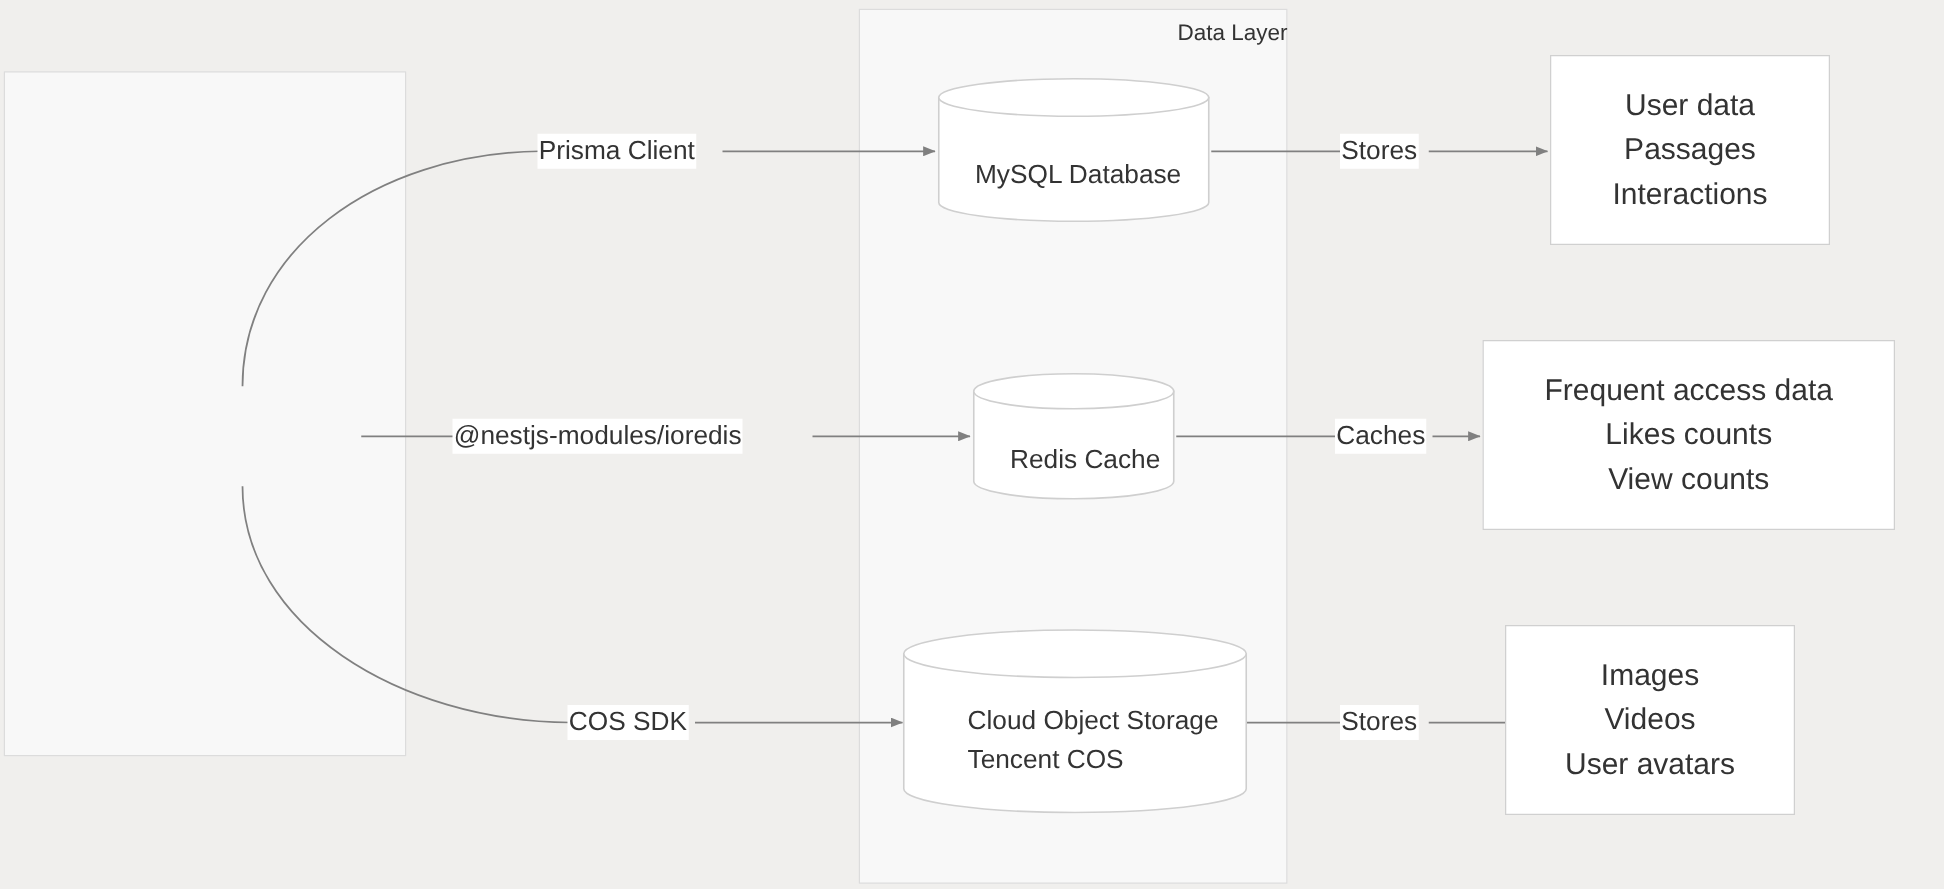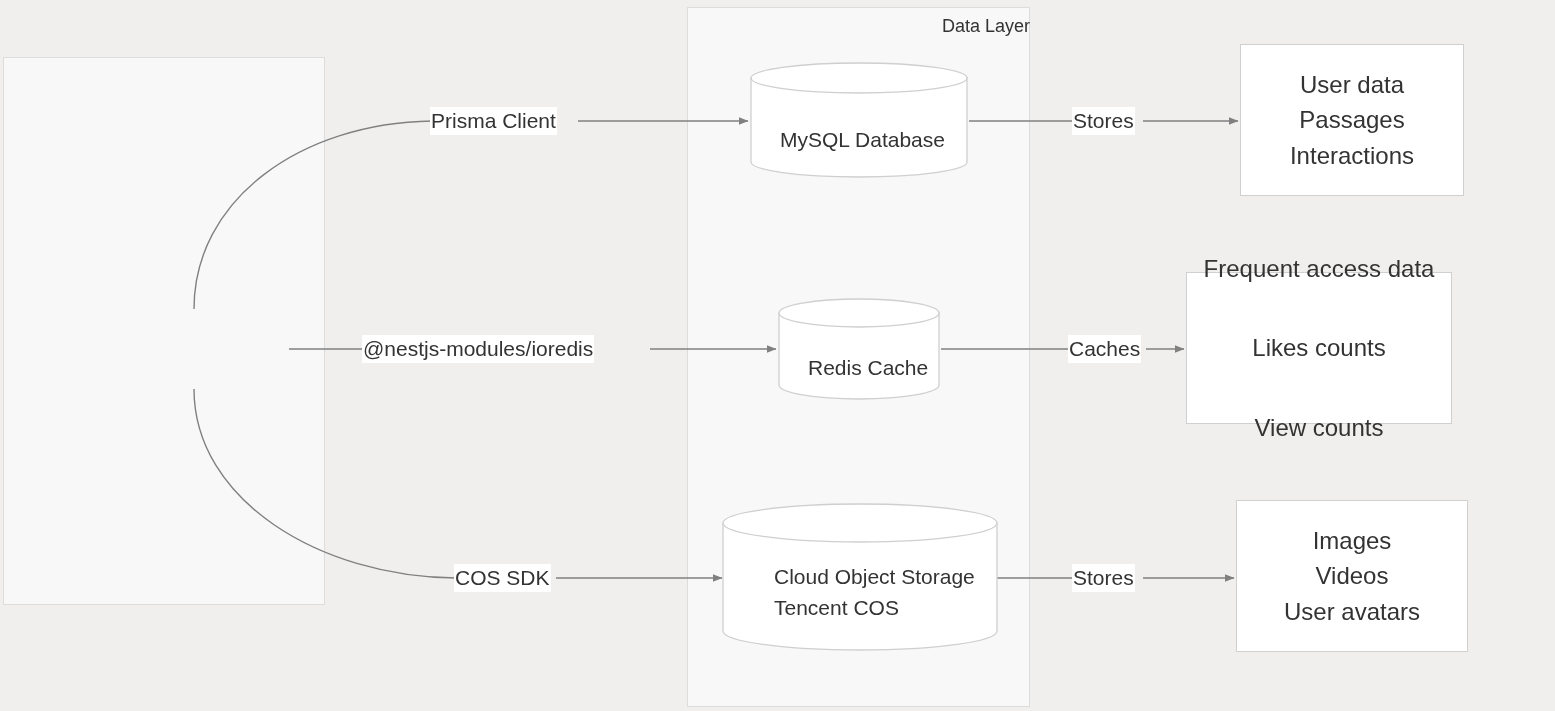--- a/index.html
+++ b/index.html
@@ -153,27 +153,27 @@
     <span class="line">Tencent COS</span>
   </div>
 
 
   <div class="node-box" style="left:1240px; top:44px; width:224px; height:152px;">
     <span class="line">User data</span>
     <span class="line">Passages</span>
     <span class="line">Interactions</span>
   </div>
 
-  <div class="node-box" style="left:1186px; top:272px; width:266px; height:152px;gap:44px;">
+  <div class="node-box" style="left:1186px; top:272px; width:330px; height:152px;">
     <span class="line">Frequent access data</span>
     <span class="line">Likes counts</span>
     <span class="line">View counts</span>
   </div>
 
-  <div class="node-box" style="left:1236px; top:500px; width:232px; height:152px;">
+  <div class="node-box" style="left:1204px; top:500px; width:232px; height:152px;">
     <span class="line">Images</span>
     <span class="line">Videos</span>
     <span class="line">User avatars</span>
   </div>
 
   <div class="edge-label" style="left:430px; top:107px;">Prisma Client</div>
 
   <div class="edge-label" style="left:362px; top:335px;">@nestjs-modules/ioredis</div>
 
   <div class="edge-label" style="left:454px; top:564px;">COS SDK</div>

